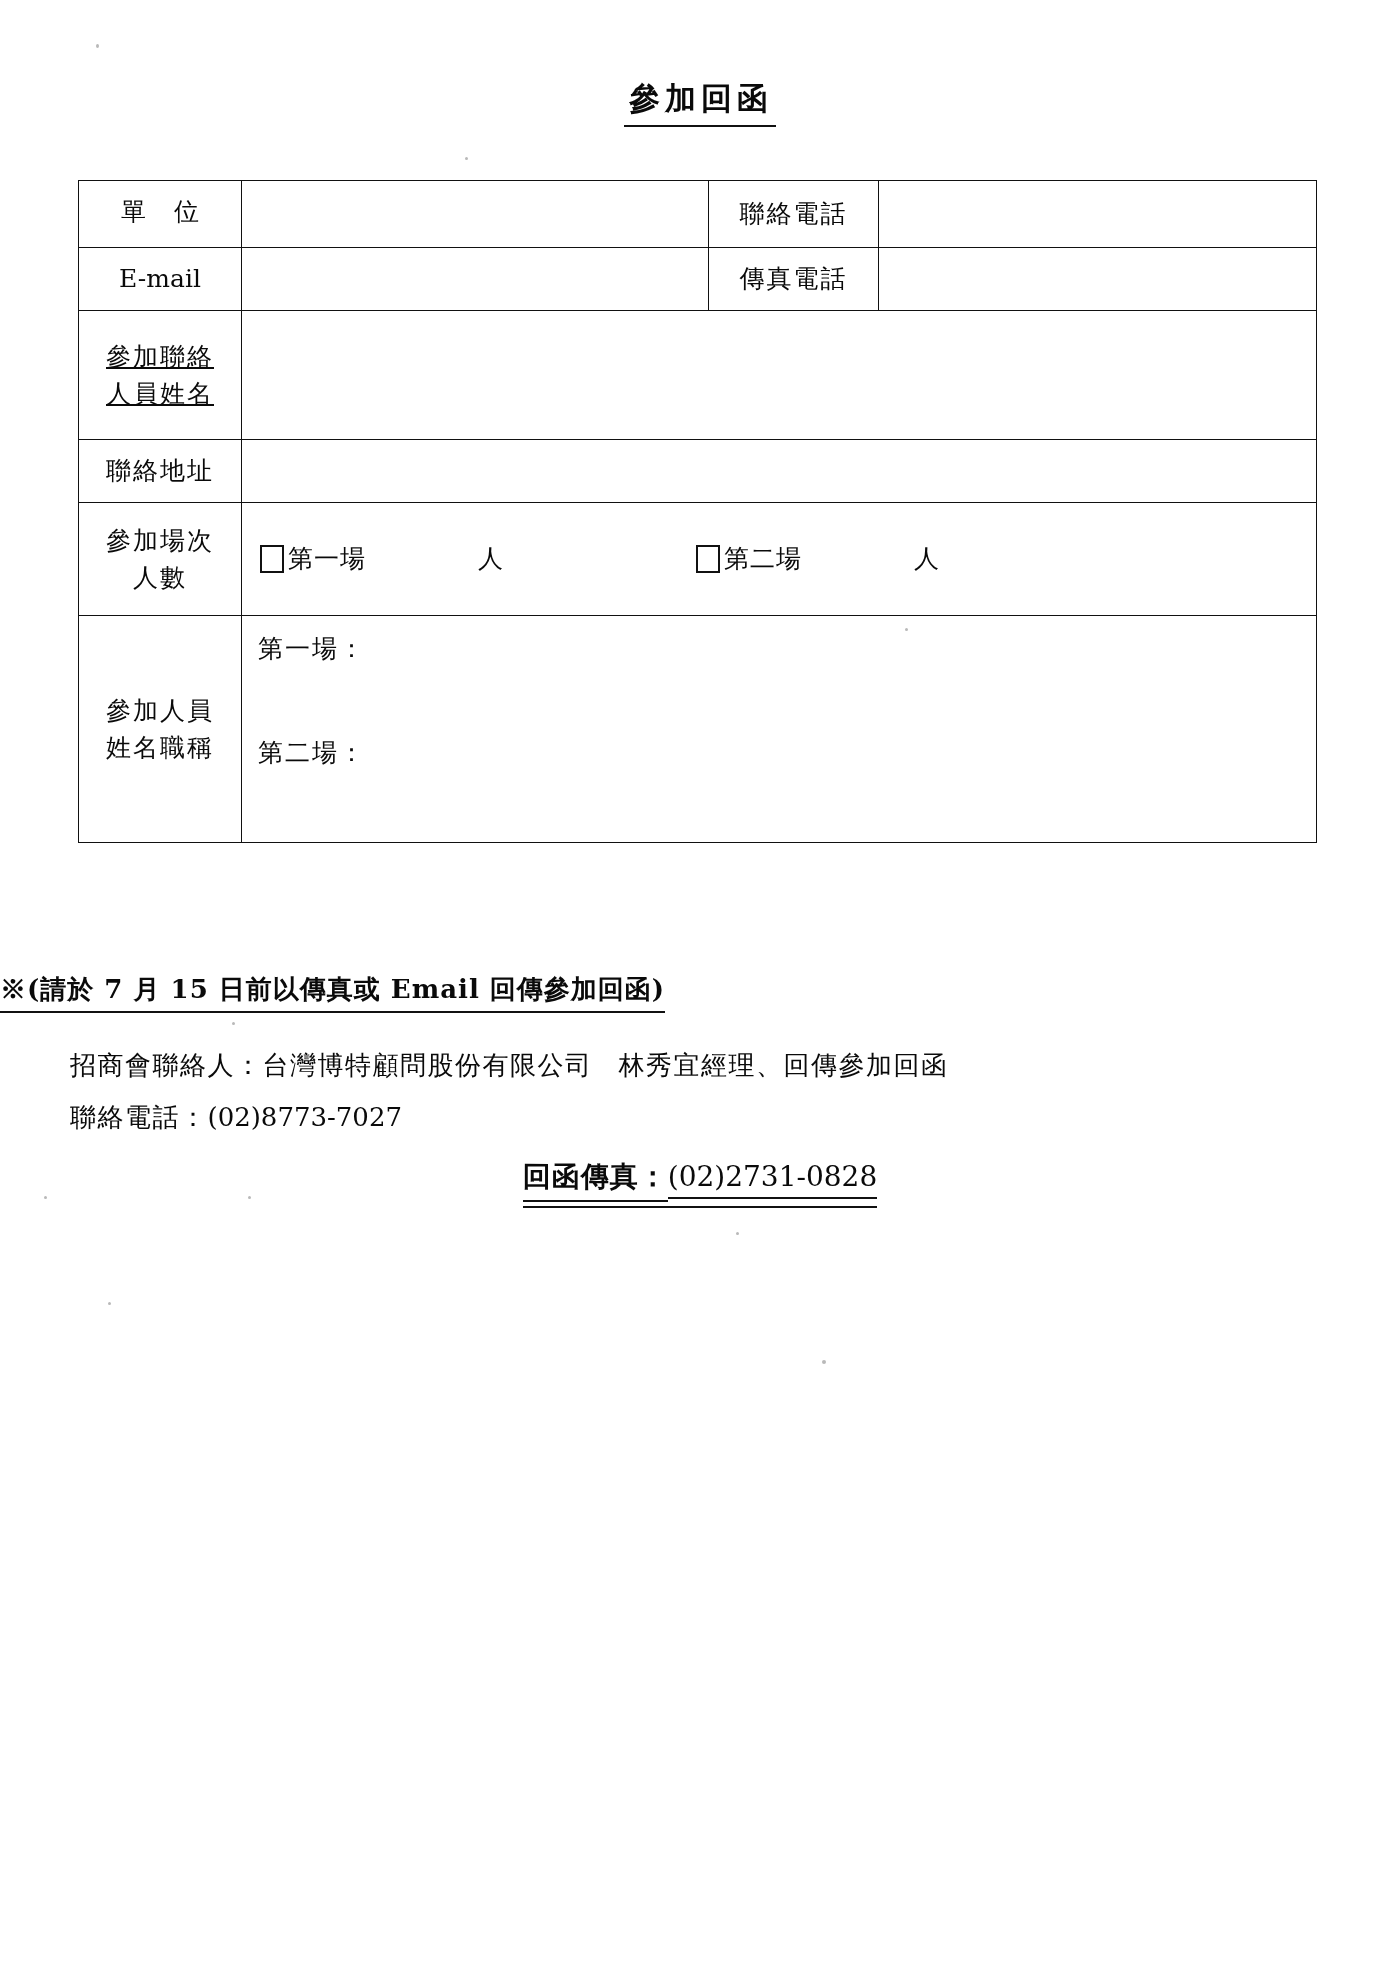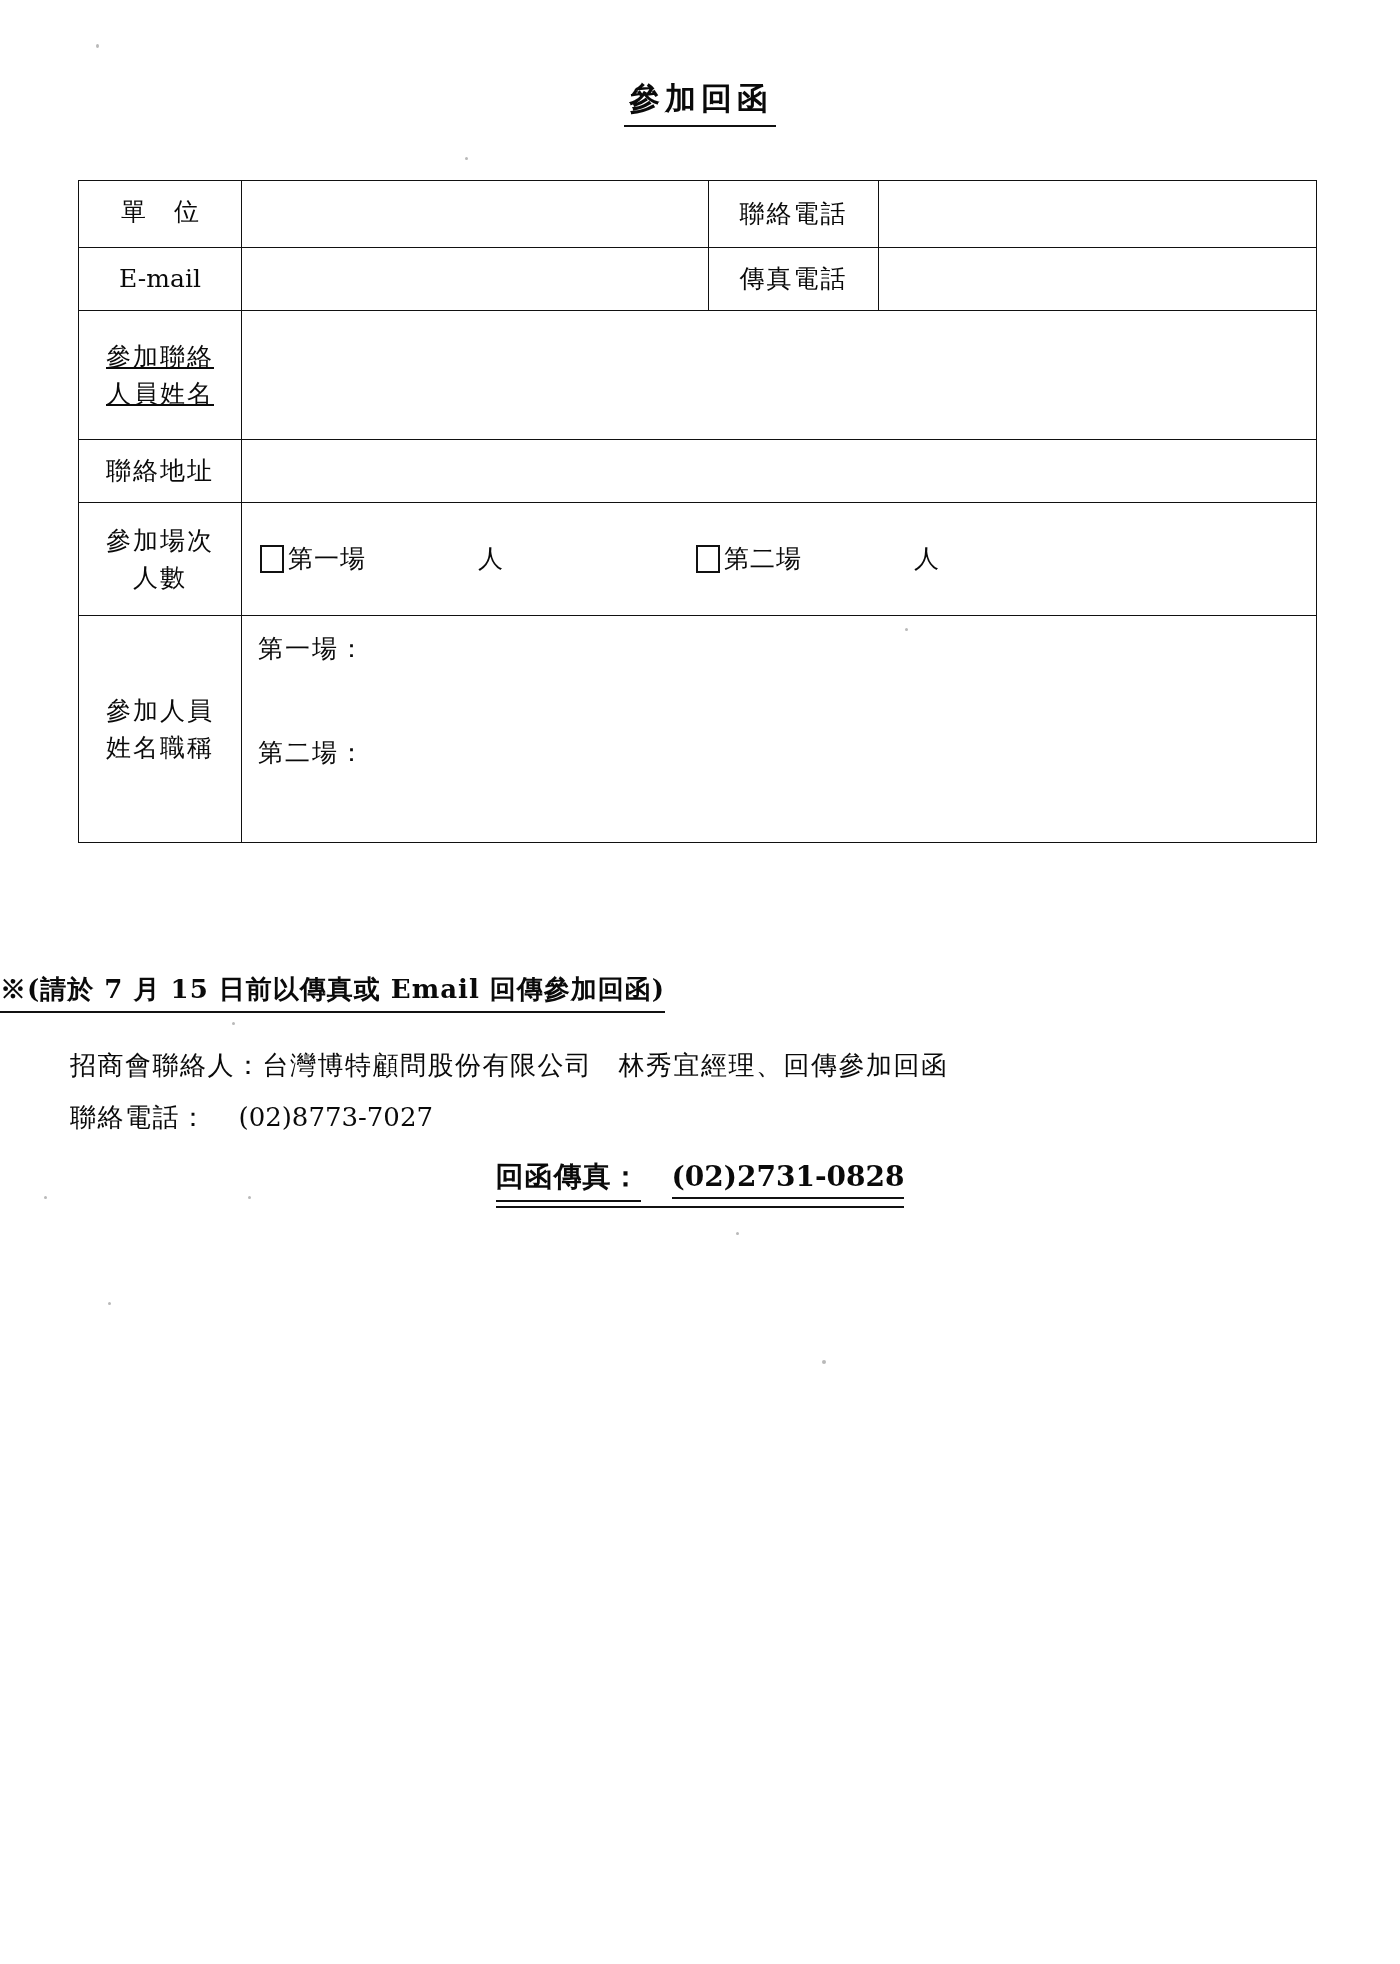--- a/index.html
+++ b/index.html
@@ -92,21 +92,20 @@
   .r-unit td { height: 66px; }
   .r-email td { height: 62px; }
   .r-contact td { height: 128px; text-decoration: underline; }
   .r-address td { height: 62px; }
   .r-session td { height: 112px; }
   .r-names td { height: 226px; }
 
   .latin {
     font-family: "DejaVu Serif", "Liberation Serif", serif;
     letter-spacing: 0;
-    margin-left: 31px;
   }
 
   
   .session-line {
     display: flex;
     align-items: center;
     padding: 0 0 0 18px;
     font-size: 25px;
     letter-spacing: 1px;
     gap: 40px;
@@ -194,21 +193,21 @@
     text-align: center;
     font-size: 28px;
     font-weight: 700;
     letter-spacing: 1px;
   }
   .fax-line span {
     border-bottom: 2.5px solid #111;
     padding-bottom: 4px;
     display: inline-block;
   }
-  .fax-line .latin { font-weight: 700; }
+  .fax-line .latin { font-weight: 400; }
 </style>
 </head>
 <body>
 
 <div class="page">
 
   <div class="speckle" style="left:96px; top:44px; width:3px; height:4px;"></div>
   <div class="speckle" style="left:465px; top:157px; width:3px; height:3px;"></div>
   <div class="speckle" style="left:299px; top:240px; width:3px; height:3px;"></div>
   <div class="speckle" style="left:1155px; top:187px; width:3px; height:3px;"></div>

